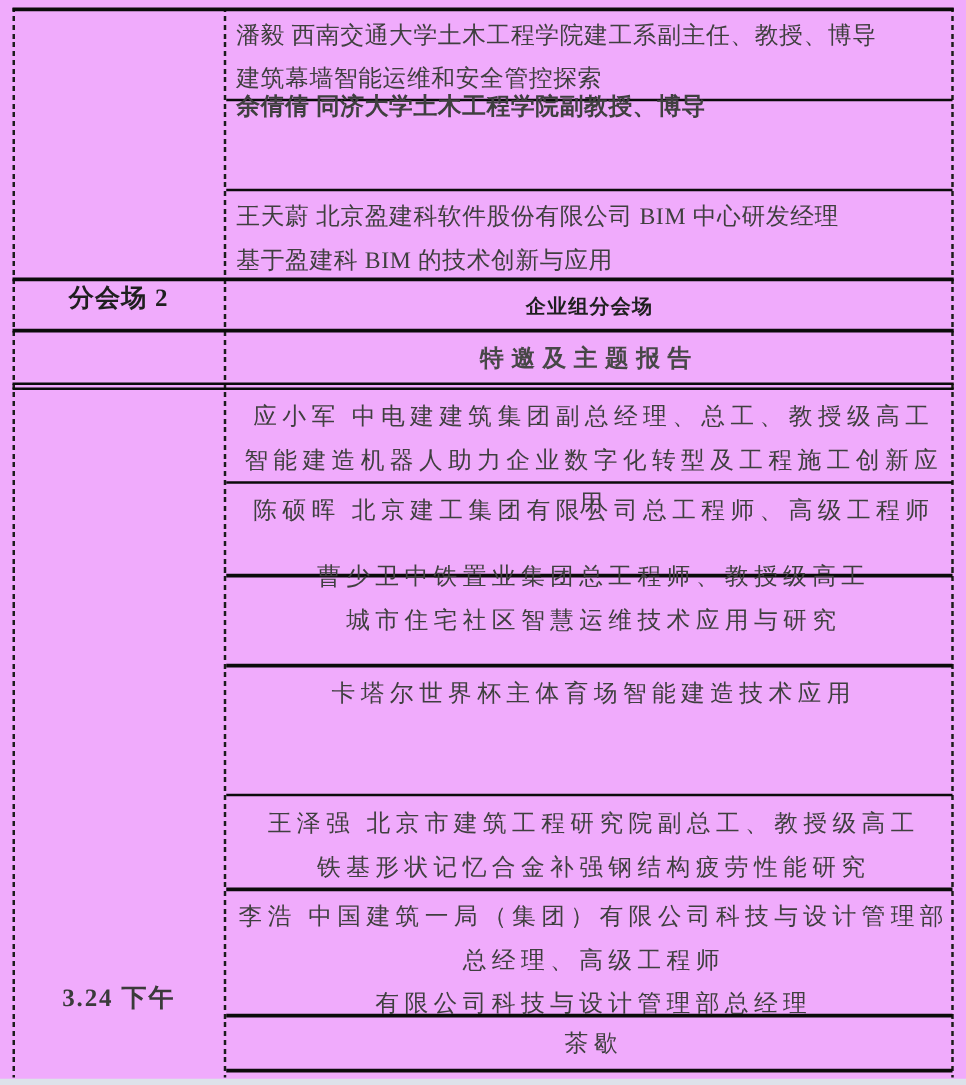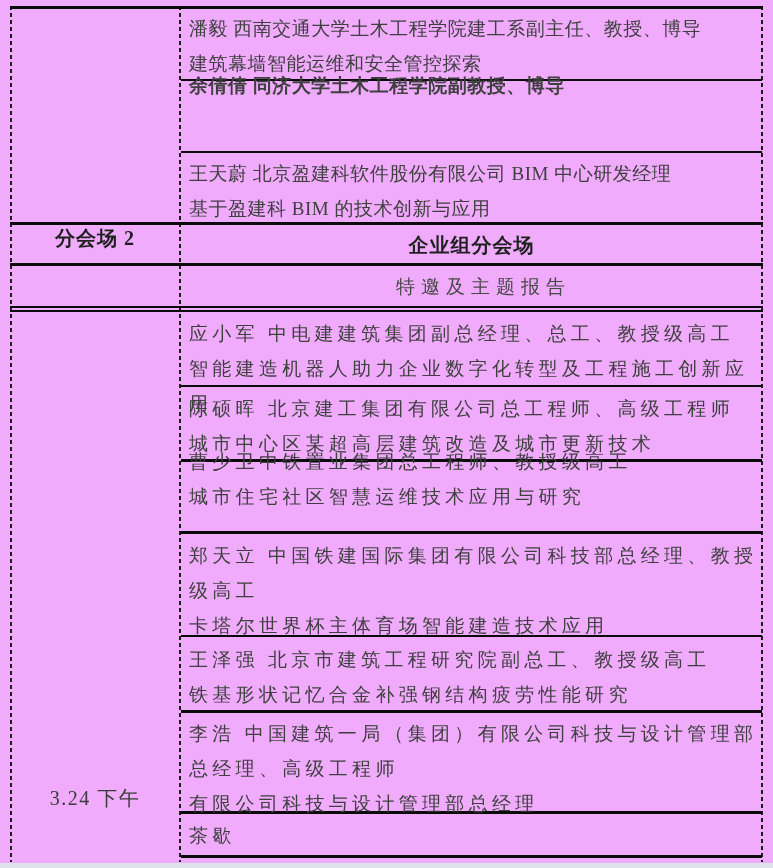--- a/index.html
+++ b/index.html
@@ -34,40 +34,40 @@
   .h9{top:635px;height:2px;}
   .h10{top:710px;height:3px;}
   .h11{top:811px;height:3px;}
   .h12{top:855px;height:3px;}
   
   .cellText{
     position:absolute;left:189px;width:572px;
     font-size:19px;line-height:35px;color:#3f3f3f;
     letter-spacing:0.5px;
   }
-  .spread{letter-spacing:4.3px;}
+  .spread{letter-spacing:4.3px;text-align:center;}
   .r1{top:11px;}
   .r2{top:68px;font-weight:bold;}
   .r3{top:156px;}
   .t1{top:316px;}
   .t2{top:391px;}
   .t3{top:444px;}
   .t4{top:538px;}
   .t5{top:642px;}
   .t6{top:716px;}
   .tbreak{top:818px;}
   
   .centerCell{
     position:absolute;display:flex;align-items:center;justify-content:center;
     text-align:center;color:#1f1f1f;
   }
-  .venueHead{left:181px;width:581px;top:225px;height:41px;font-size:20px;font-weight:bold;letter-spacing:1px;}
-  .sectionHead{left:193px;width:581px;top:267px;height:39px;font-size:19px;font-weight:normal;color:#474747;letter-spacing:6px;}
+  .venueHead{left:181px;width:581px;top:225px;height:41px;font-size:16px;font-weight:bold;letter-spacing:1px;}
+  .sectionHead{left:181px;width:581px;top:267px;height:39px;font-size:19px;font-weight:bold;color:#474747;letter-spacing:6px;}
   .sessionCell{left:10px;width:170px;top:225px;height:26px;font-size:20px;font-weight:bold;letter-spacing:1px;}
-  .dateCell{left:10px;width:170px;top:780px;height:36px;font-size:20px;font-weight:normal;color:#3a3a3a;letter-spacing:1.5px;}
+  .dateCell{left:10px;width:170px;top:780px;height:36px;font-size:20px;font-weight:bold;color:#3a3a3a;letter-spacing:1.5px;}
   
   .bottomStrip{position:absolute;left:0;bottom:0;width:773px;height:5px;background:#dde2ea;}
 </style>
 </head>
 <body>
 
 <div id="page">
 
   <div class="vline v-left"></div>
   <div class="vline v-mid"></div>
@@ -103,28 +103,26 @@
   <div class="centerCell venueHead">企业组分会场</div>
 
   <div class="centerCell sectionHead">特邀及主题报告</div>
 
   <div class="cellText spread t1">
     <div>应小军  中电建建筑集团副总经理、总工、教授级高工</div>
     <div>智能建造机器人助力企业数字化转型及工程施工创新应用</div>
   </div>
   <div class="cellText spread t2">
     <div>陈硕晖  北京建工集团有限公司总工程师、高级工程师</div>
-    <div>城市中心区某超高层建筑改造及城市更新技术</div>
   </div>
   <div class="cellText spread t3">
     <div>曹少卫中铁置业集团总工程师、教授级高工</div>
     <div>城市住宅社区智慧运维技术应用与研究</div>
   </div>
   <div class="cellText spread t4">
-    <div>郑天立  中国铁建国际集团有限公司科技部总经理、教授级高工</div>
     <div>卡塔尔世界杯主体育场智能建造技术应用</div>
   </div>
   <div class="cellText spread t5">
     <div>王泽强  北京市建筑工程研究院副总工、教授级高工</div>
     <div>铁基形状记忆合金补强钢结构疲劳性能研究</div>
   </div>
   <div class="cellText spread t6">
     <div>李浩  中国建筑一局（集团）有限公司科技与设计管理部总经理、高级工程师</div>
     <div>有限公司科技与设计管理部总经理</div>
   </div>

